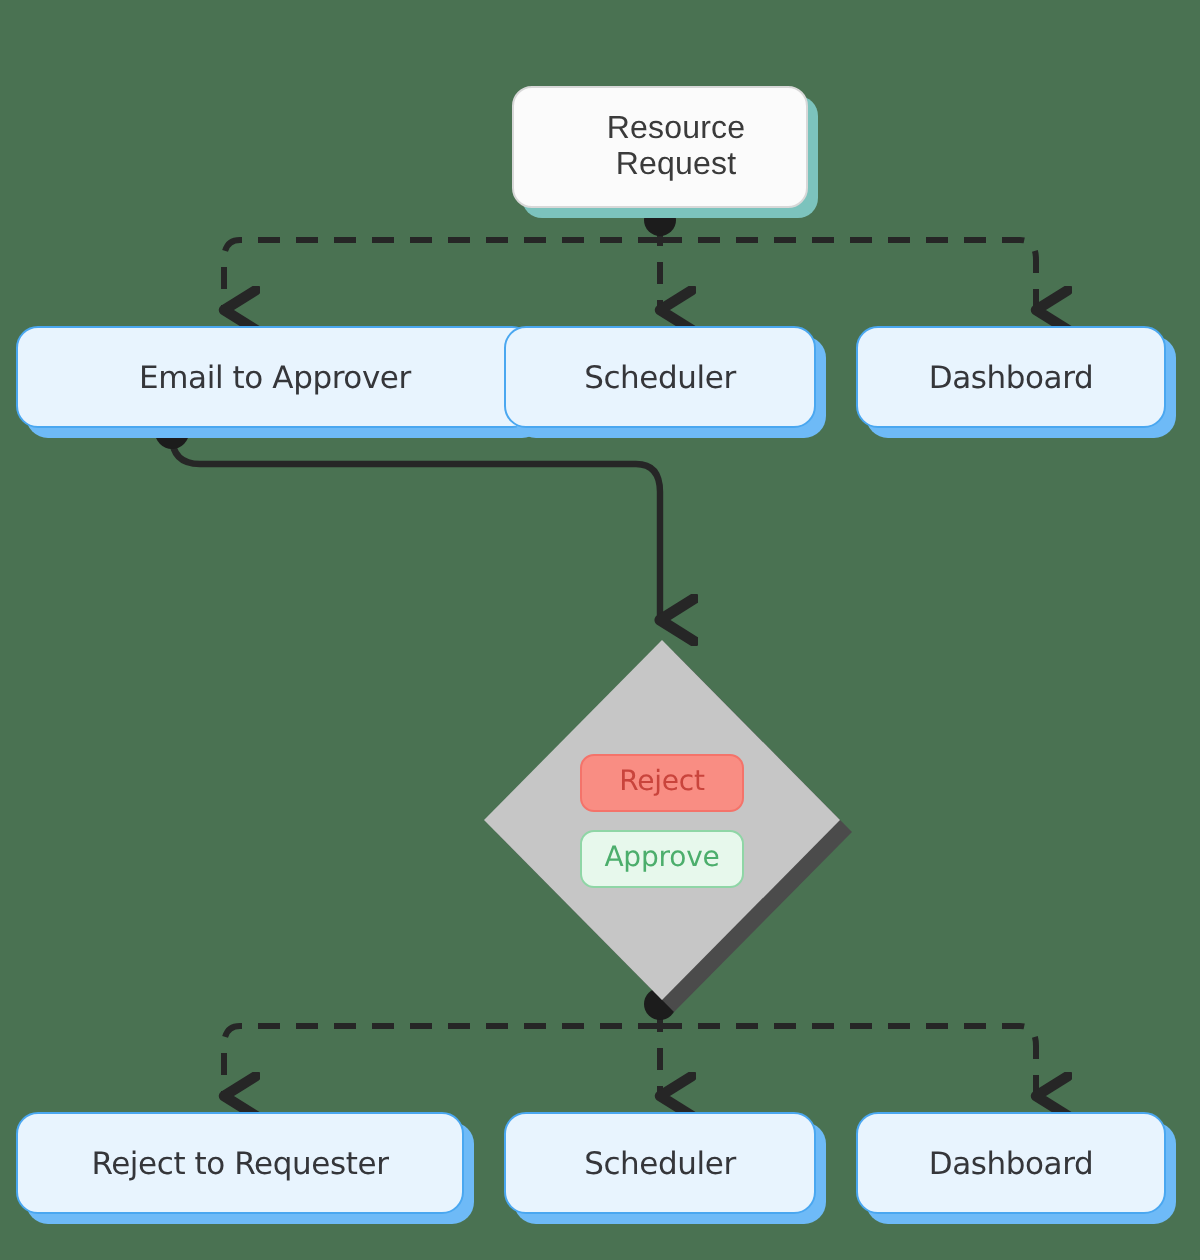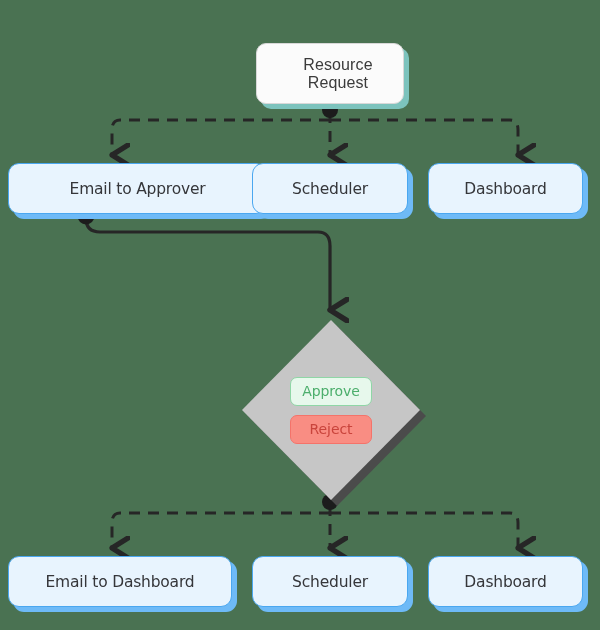--- a/index.html
+++ b/index.html
@@ -159,31 +159,31 @@
   </div>
 
   <div class="node card-blue" style="left:428px; top:163px; width:155px; height:51px;">
     <span>Dashboard</span>
   </div>
 
   <div class="diamond-wrap">
     <div class="diamond-shadow"></div>
     <div class="diamond-shape"></div>
     <div class="diamond-content">
+      <div class="pill pill-reject">
+        <span>Reject</span>
+      </div>
       <div class="pill pill-approve">
         <span>Approve</span>
-      </div>
-      <div class="pill pill-reject">
-        <span>Reject</span>
       </div>
     </div>
   </div>
 
   <div class="node card-blue" style="left:8px; top:556px; width:224px; height:51px;">
-    <span>Email to Dashboard</span>
+    <span>Reject to Requester</span>
   </div>
 
   <div class="node card-blue" style="left:252px; top:556px; width:156px; height:51px;">
     <span>Scheduler</span>
   </div>
 
   <div class="node card-blue" style="left:428px; top:556px; width:155px; height:51px;">
     <span>Dashboard</span>
   </div>
 

